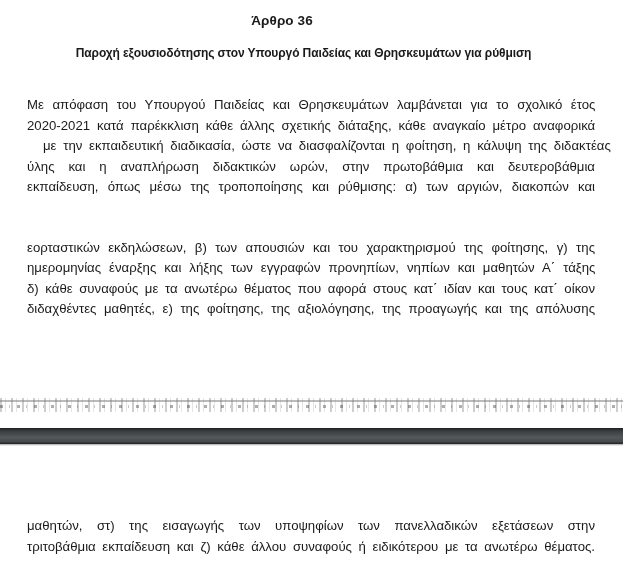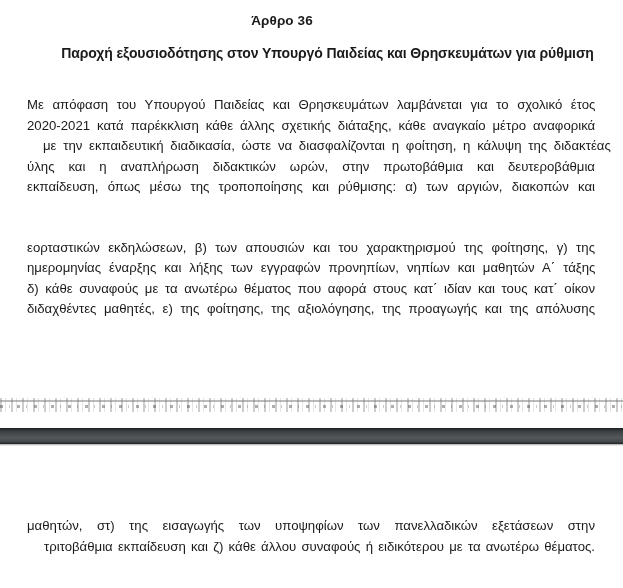--- a/index.html
+++ b/index.html
@@ -5,22 +5,22 @@
   html, body { margin: 0; padding: 0; background: #ffffff; }
   body {
     width: 623px; height: 588px; position: relative; overflow: hidden;
     font-family: "Liberation Sans", "DejaVu Sans", sans-serif; color: #1a1a1a;
   }
   .article-num {
     position: absolute; top: 13px; left: 0; width: 564px; text-align: center;
     font-weight: bold; font-size: 13.5px; letter-spacing: 0.1px;
   }
   .title {
-    position: absolute; top: 43px; left: 56px; width: 543px; text-align: center;
-    font-weight: bold; font-size: 14px; line-height: 20px; letter-spacing: -0.1px;
+    position: absolute; top: 43px; left: 32px; width: 543px; text-align: center;
+    font-weight: bold; font-size: 12px; line-height: 20px; letter-spacing: -0.1px;
   }
   .para {
     position: absolute; left: 27px; width: 568px;
     font-size: 13.2px; line-height: 20.5px; text-align: justify;
   }
   .para .line { display: block; white-space: nowrap; text-align-last: justify; text-align: justify; }
   .para .line.last { text-align-last: left; }
   .p1 { top: 95px; }
   .p2 { top: 516px; }
   .p2 .line.last { text-align-last: justify; }
@@ -69,14 +69,14 @@
 </div>
 
 <div class="scan-noise"></div>
 <div class="scan-noise top-line"></div>
 <div class="scan-noise mid"></div>
 <div class="fold-bar"></div>
 <div class="fold-shadow"></div>
 
 <div class="para p2">
   <span class="line" style="display: block; word-spacing: 10.7778px;">μαθητών, στ) της εισαγωγής των υποψηφίων των πανελλαδικών εξετάσεων στην</span>
-  <span class="line last" style="display: block; margin-left: 17px;">τριτοβάθμια εκπαίδευση και ζ) κάθε άλλου συναφούς ή ειδικότερου με τα ανωτέρω θέματος.</span>
+  <span class="line last" style="display: block;">τριτοβάθμια εκπαίδευση και ζ) κάθε άλλου συναφούς ή ειδικότερου με τα ανωτέρω θέματος.</span>
 </div>
 
 </body></html>

